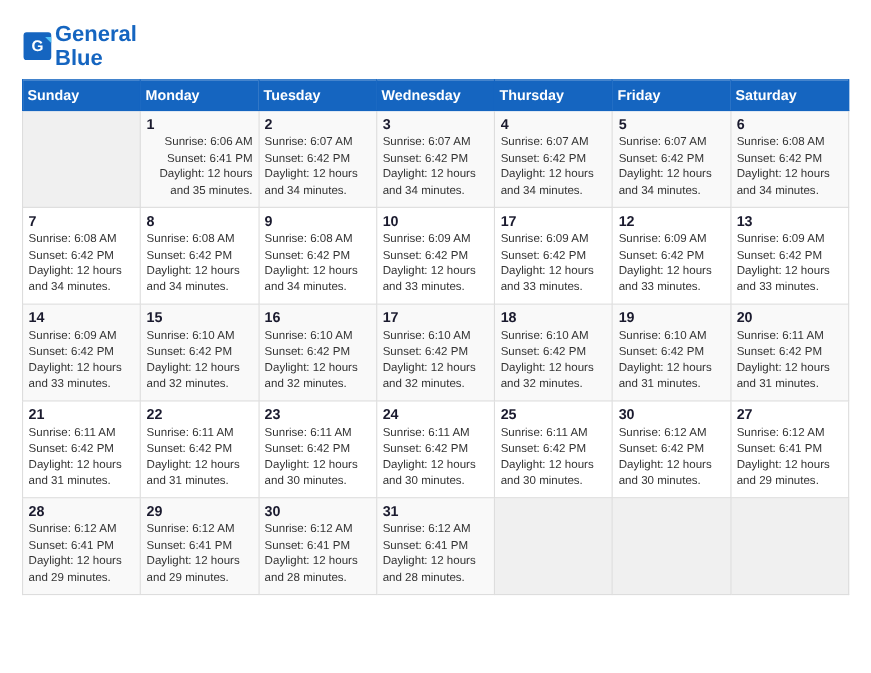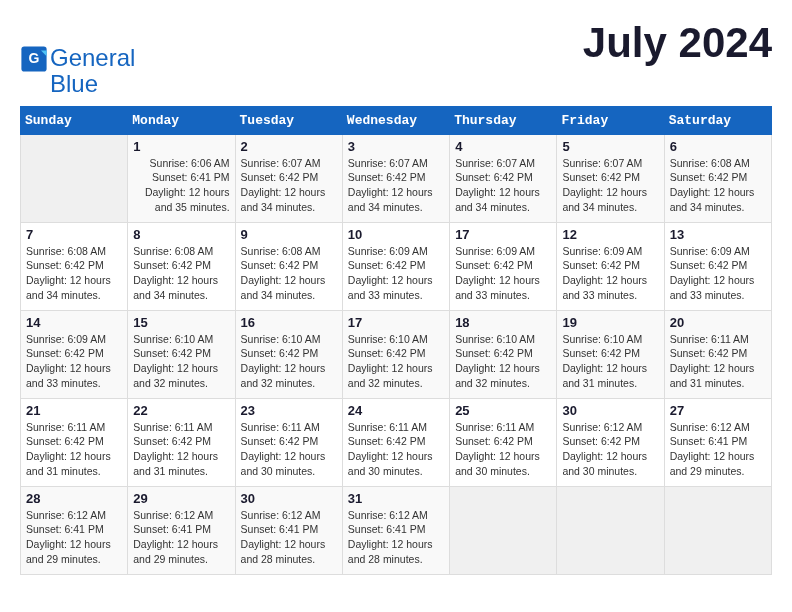--- a/index.html
+++ b/index.html
@@ -14,25 +14,24 @@
       display: flex;
       justify-content: space-between;
       align-items: flex-start;
       margin-bottom: 8px;
     }
     .logo {
       display: flex;
       align-items: center;
     }
     .logo-text {
-      font-size: 24px;
-      font-weight: normal;
+      font-size: 20px;
+      font-weight: bold;
       color: #1a1a2e;
       line-height: 1.1;
-      margin-top: 25px;
     }
     .logo-text span {
       color: #1565c0;
     }
     .logo-icon {
       width: 28px;
       height: 28px;
       margin-right: 2px;
     }
     .title-block {
@@ -49,21 +48,20 @@
       color: #333;
     }
     table {
       width: 100%;
       border-collapse: collapse;
       font-size: 11px;
     }
     thead tr {
       background-color: #1565c0;
       color: #fff;
-      font-family: Liberation Mono, monospace;
     }
     thead th {
       padding: 6px 4px;
       text-align: left;
       font-size: 13px;
       font-weight: bold;
       border: 1px solid #1565c0;
     }
     tbody tr {
       border-bottom: 1px solid #ccc;
@@ -105,21 +103,20 @@
       <rect x="2" y="2" width="36" height="36" rx="4" fill="#1565c0"></rect>
       <text x="20" y="26" font-size="20" fill="white" text-anchor="middle" font-family="Arial" font-weight="bold">G</text>
       <polygon points="30,8 38,8 38,16" fill="#4fc3f7"></polygon>
     </svg>
     <div class="logo-text">
       <div><span>General</span></div>
       <div><span style="color:#1565c0;">Blue</span></div>
     </div>
   </div>
   <div class="title-block">
-    <div class="month-title">July 2024</div>
   </div>
 </div>
 
 <table>
   <thead>
     <tr>
     <th>Sunday</th>
         <th>Monday</th>
         <th>Tuesday</th>
         <th>Wednesday</th>

